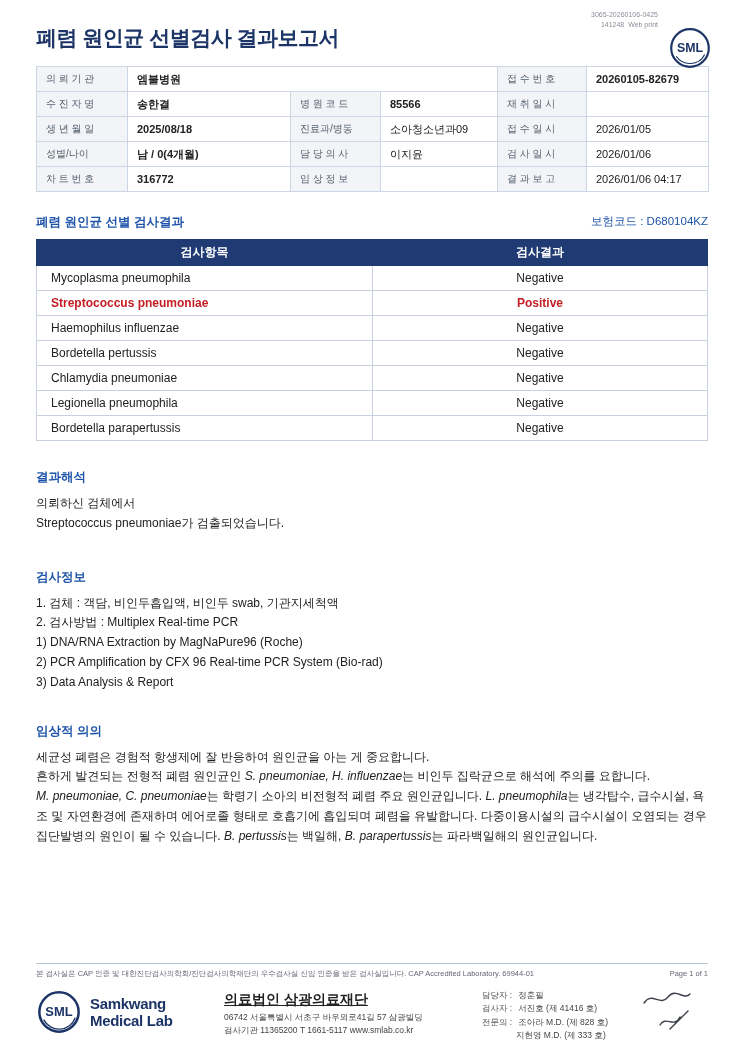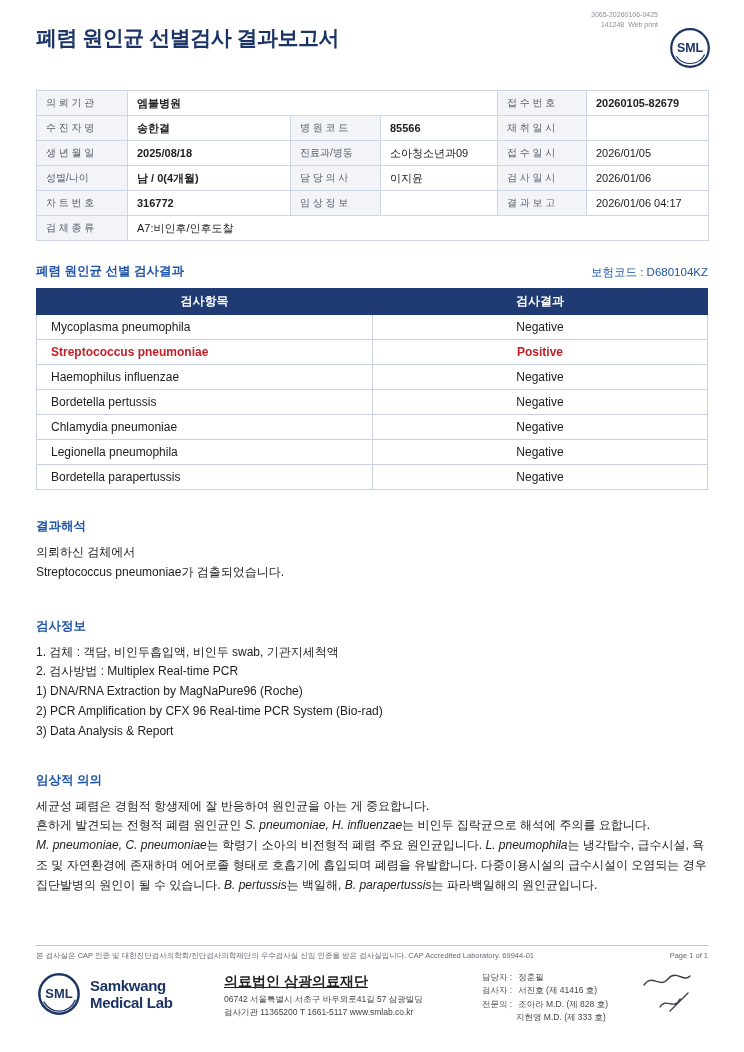--- a/index.html
+++ b/index.html
@@ -5,44 +5,44 @@
   * { margin:0; padding:0; box-sizing:border-box; }
   html,body { background:#ffffff; }
   body { font-family:"Liberation Sans","DejaVu Sans",sans-serif; color:#333; }
   .page { position:relative; width:744px; height:1052px; margin:0 auto; background:#fff; padding:14px 36px 0 36px; overflow:hidden; }
 
   .print-info { position:absolute; top:10px; right:86px; text-align:right; font-size:7px; color:#8a8f99; line-height:1.4; }
   .logo-top { position:absolute; top:26px; right:32px; width:44px; height:44px; }
 
   .title { margin-top:10px; font-size:21px; font-weight:bold; color:#1c3566; letter-spacing:-0.5px; }
 
-  .info-table { width:672px; border-collapse:collapse; margin-top:38px; font-size:11px; table-layout:fixed; }
+  .info-table { width:672px; border-collapse:collapse; margin-top:14px; font-size:11px; table-layout:fixed; }
   .info-table td { border:1px solid #ccd6e4; height:25px; padding:2px 9px; color:#222; overflow:hidden; white-space:nowrap; }
   .info-table td.lbl { background:#f3f4f7; color:#55606e; font-size:10px; }
   .info-table td.strong { font-weight:bold; }
 
-  .result-head-row { display:flex; justify-content:space-between; align-items:flex-end; margin-top:22px; width:672px; }
+  .result-head-row { display:flex; justify-content:space-between; align-items:flex-start; margin-top:22px; width:672px; }
   .sec-title { font-size:12.5px; font-weight:bold; color:#1d53a8; }
   .ins-code { font-size:11.5px; color:#1d53a8; }
 
   .results-table { width:672px; border-collapse:collapse; margin-top:8px; }
   .results-table th { background:#203a73; color:#fff; font-size:12px; font-weight:bold; height:26px; border:1px solid #203a73; }
   .results-table th.sep { border-left:1px solid #ffffff; }
   .results-table td { border:1px solid #c7d1e0; height:25px; font-size:12px; color:#222; }
   .results-table td.name { padding-left:14px; text-align:left; }
   .results-table td.res { text-align:center; }
   .results-table tr.positive td { color:#c41e25; font-weight:bold; }
 
   .section { margin-top:35px; width:672px; }
   .sec-head { font-size:12.5px; font-weight:bold; color:#1d53a8; margin-bottom:8px; }
   .section p { font-size:12px; line-height:1.65; color:#222; }
   .it { font-style:italic; }
   .clinical-gap { margin-top:30px; }
 
-  .footer { position:absolute; left:36px; right:36px; bottom:28px; }
+  .footer { position:absolute; left:36px; right:36px; bottom:10px; }
   .foot-top { display:flex; justify-content:space-between; border-top:1px solid #b9c6d8; padding-top:5px; font-size:7.5px; color:#667; }
   .foot-main { display:flex; align-items:flex-start; margin-top:10px; }
   .brand { display:flex; align-items:center; gap:8px; width:188px; }
   .logo-foot { width:46px; height:46px; flex:0 0 auto; }
   .brand-name { color:#1c3566; font-weight:bold; font-size:15px; line-height:1.15; letter-spacing:-0.3px; }
   .org-info { font-size:8.5px; color:#444; line-height:1.55; width:252px; }
   .org-name { font-size:14px; font-weight:bold; color:#222;text-decoration:underline; }
   .staff { font-size:8.5px; color:#444; line-height:1.55; margin-left:6px; width:150px; }
   .staff .s-lbl { color:#555; margin-right:6px; }
   .staff .indent { padding-left:34px; }
@@ -106,24 +106,20 @@
         <td class="lbl">검 사 일 시</td>
         <td>2026/01/06</td>
       </tr>
       <tr>
         <td class="lbl">차 트 번 호</td>
         <td class="strong">316772</td>
         <td class="lbl">임 상 정 보</td>
         <td></td>
         <td class="lbl">결 과 보 고</td>
         <td>2026/01/06 04:17</td>
-      </tr>
-      <tr>
-        <td class="lbl">검 체 종 류</td>
-        <td colspan="5">A7:비인후/인후도찰</td>
       </tr>
     </tbody>
   </table>
 
   <div class="result-head-row">
     <div class="sec-title">폐렴 원인균 선별 검사결과</div>
     <div class="ins-code">보험코드 : D680104KZ</div>
   </div>
 
   <table class="results-table">

